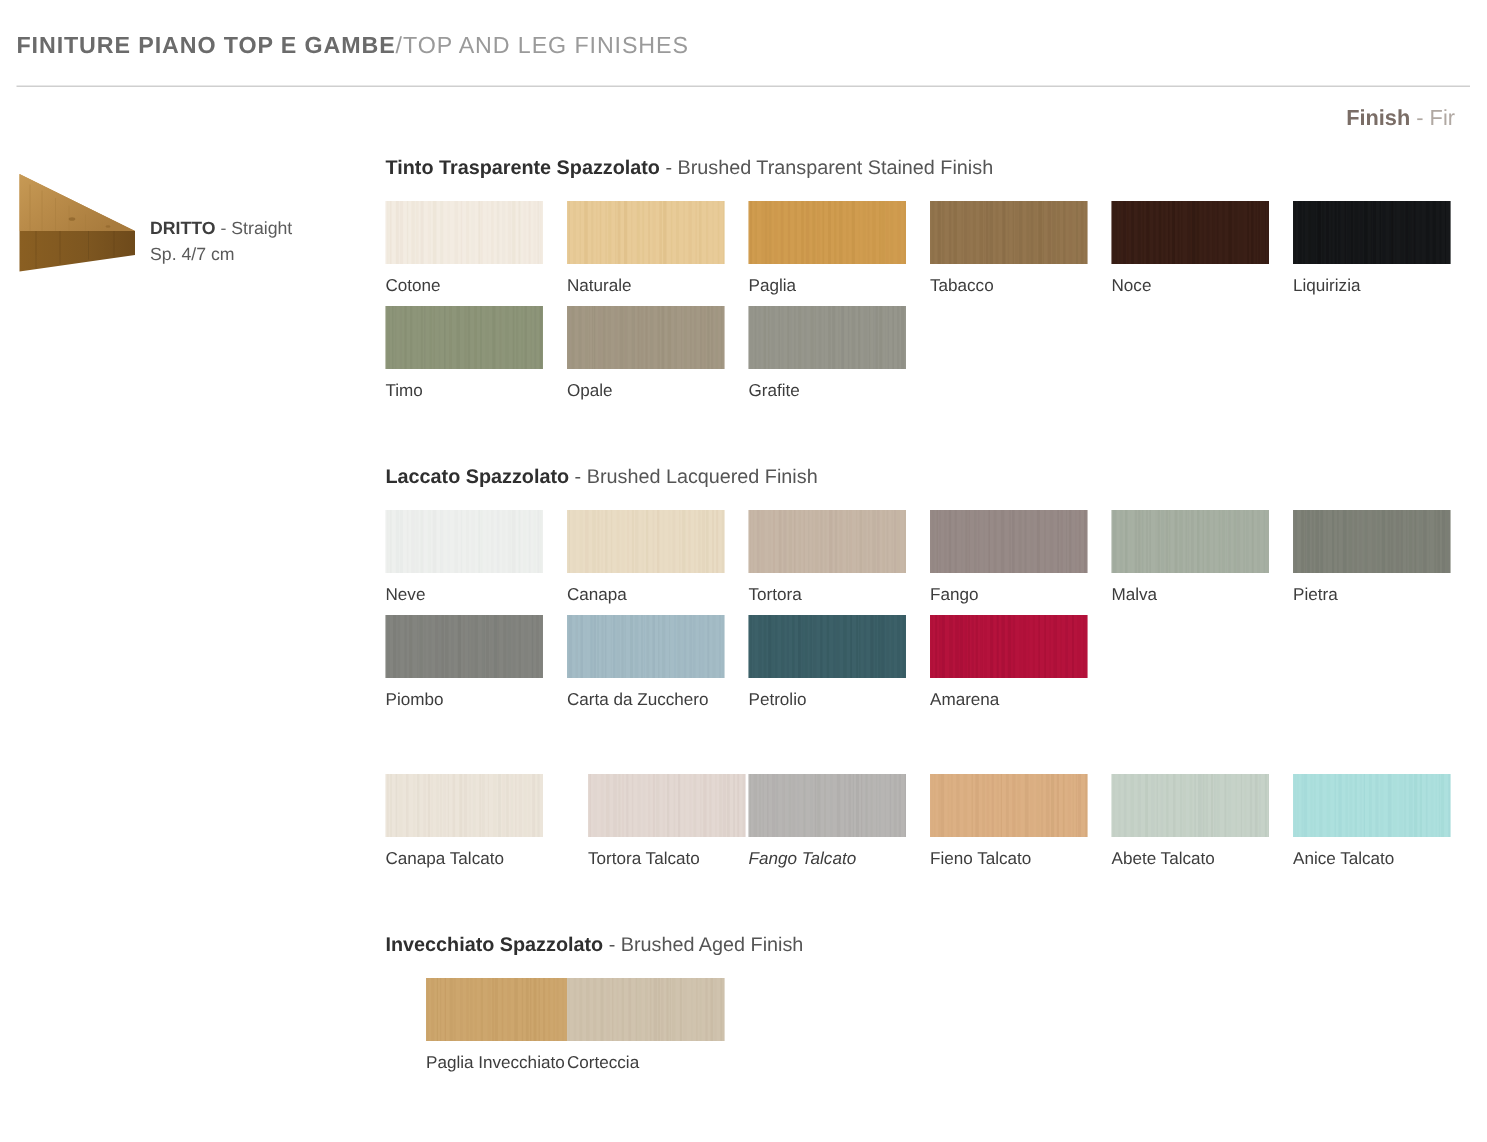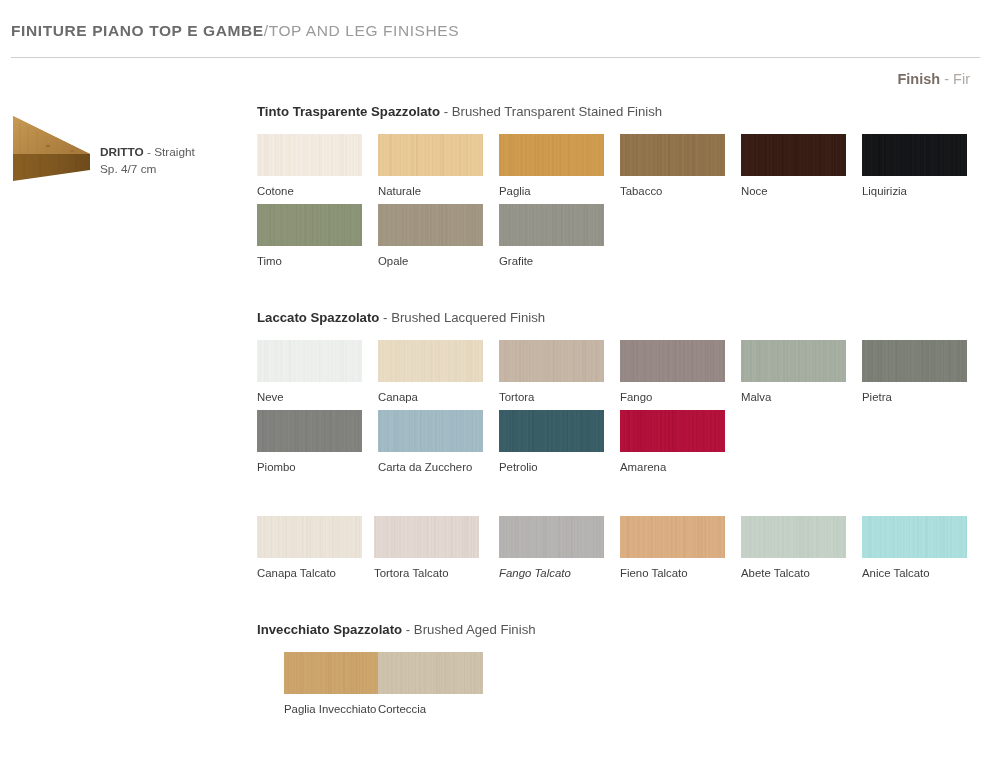--- a/index.html
+++ b/index.html
@@ -934,21 +934,21 @@
                   <rect x="86.3" y="0" width="1.0" height="42" fill="#ded5c8" opacity="0.28"></rect>
                   <rect x="88.9" y="0" width="2.1" height="42" fill="#ded5c8" opacity="0.22"></rect>
                   <rect x="92.0" y="0" width="2.1" height="42" fill="#ded5c8" opacity="0.13"></rect>
                   <rect x="94.7" y="0" width="1.8" height="42" fill="#ded5c8" opacity="0.13"></rect>
                   <rect x="97.8" y="0" width="2.0" height="42" fill="#ded5c8" opacity="0.40"></rect>
                   <rect x="101.3" y="0" width="1.5" height="42" fill="#ded5c8" opacity="0.35"></rect>
                 </svg></div>
             </div>
             <div class="sw-label">Canapa Talcato</div>
           </div>
-          <div class="swatch-cell" style="left: 117px;">
+          <div class="swatch-cell" style="left: 135px;">
             <div class="swatch" style="background:#e3d8d2">
               <div class="grain"><svg width="105" height="42" viewBox="0 0 105 42" preserveAspectRatio="none" xmlns="http://www.w3.org/2000/svg">
                   <rect width="105" height="42" fill="#e3d8d2"></rect>
                   <rect x="1.0" y="0" width="1.0" height="42" fill="#d4c7c0" opacity="0.35"></rect>
                   <rect x="3.7" y="0" width="2.3" height="42" fill="#d4c7c0" opacity="0.11"></rect>
                   <rect x="8.5" y="0" width="1.9" height="42" fill="#d4c7c0" opacity="0.15"></rect>
                   <rect x="12.0" y="0" width="2.3" height="42" fill="#d4c7c0" opacity="0.28"></rect>
                   <rect x="16.8" y="0" width="2.4" height="42" fill="#d4c7c0" opacity="0.29"></rect>
                   <rect x="20.3" y="0" width="1.2" height="42" fill="#d4c7c0" opacity="0.33"></rect>
                   <rect x="22.8" y="0" width="1.2" height="42" fill="#d4c7c0" opacity="0.19"></rect>

